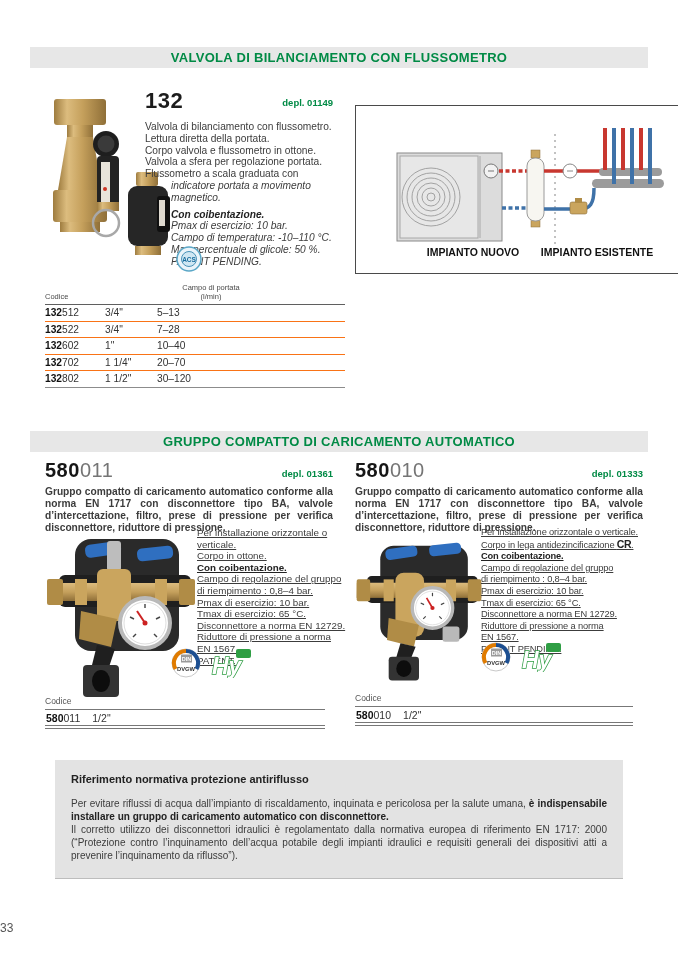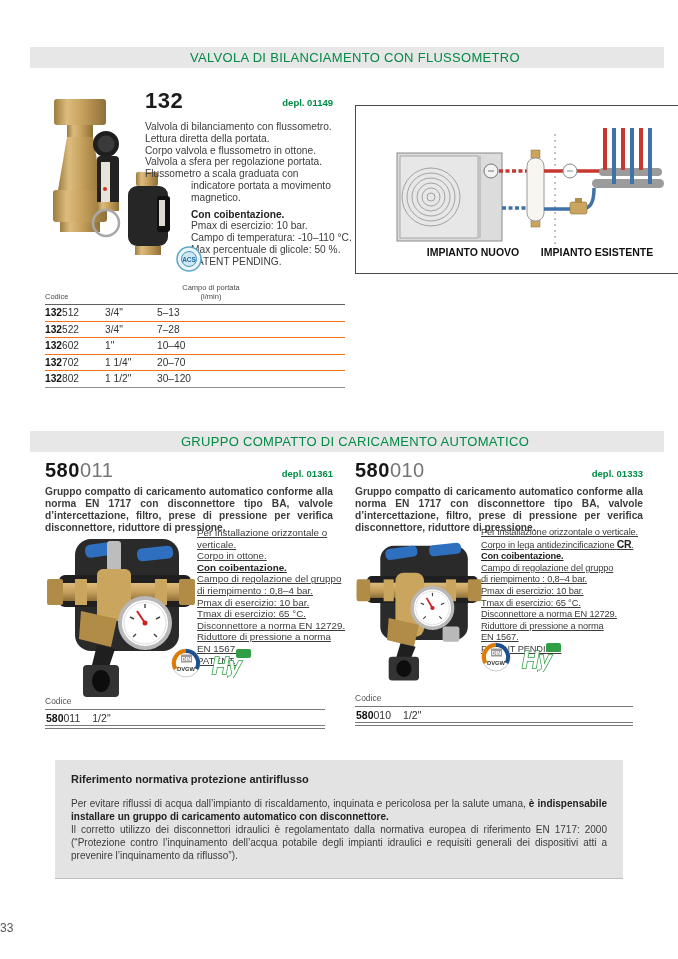--- a/index.html
+++ b/index.html
@@ -1,26 +1,26 @@
 <!DOCTYPE html>
 <html><head>
 <meta charset="utf-8">
 <style>
   html,body{margin:0;padding:0;background:#ffffff;}
   .page{position:relative;width:678px;height:959px;background:#fff;overflow:hidden;
         font-family:"Liberation Sans","DejaVu Sans",sans-serif;color:#3a3a3a;}
   .abs{position:absolute;}
   .band{position:absolute;left:30px;width:618px;height:21px;background:#e7e7e7;
         display:flex;align-items:center;justify-content:center;
-        font-weight:normal;font-size:13px;color:#008A45;letter-spacing:.3px;padding-left:16px;}
+        font-weight:bold;font-size:13px;color:#008A45;letter-spacing:.3px;}
   .title132{font-size:22px;font-weight:bold;color:#1c1c1c;letter-spacing:.5px;}
   .depl{font-size:9.5px;font-weight:bold;color:#008A45;text-align:right;}
   .desc{font-size:10.2px;line-height:11.8px;color:#3c3c3c;}
   .desc div{white-space:nowrap;}
-  .ind{margin-left:46px;}
+  .ind{margin-left:26px;font-style:italic;}
   .gap{margin-top:5px;}
   .bold{font-weight:bold;color:#222;}
   .schemaTitle{font-size:12px;font-weight:bold;color:#1c1c1c;margin-top:44px;}
   .schemaBox{border:1.5px solid #4a4a4a;background:#fff;padding-left:36px;}
   svg text{font-family:"Liberation Sans","DejaVu Sans",sans-serif;}
   
   .ftable{font-size:10.2px;}
   .fhead{display:grid;grid-template-columns:60px 52px 108px;font-size:7.5px;color:#4a4a4a;
          align-items:end;padding-bottom:3px;}
   .fhead .campo{text-align:center;line-height:8.6px;}

